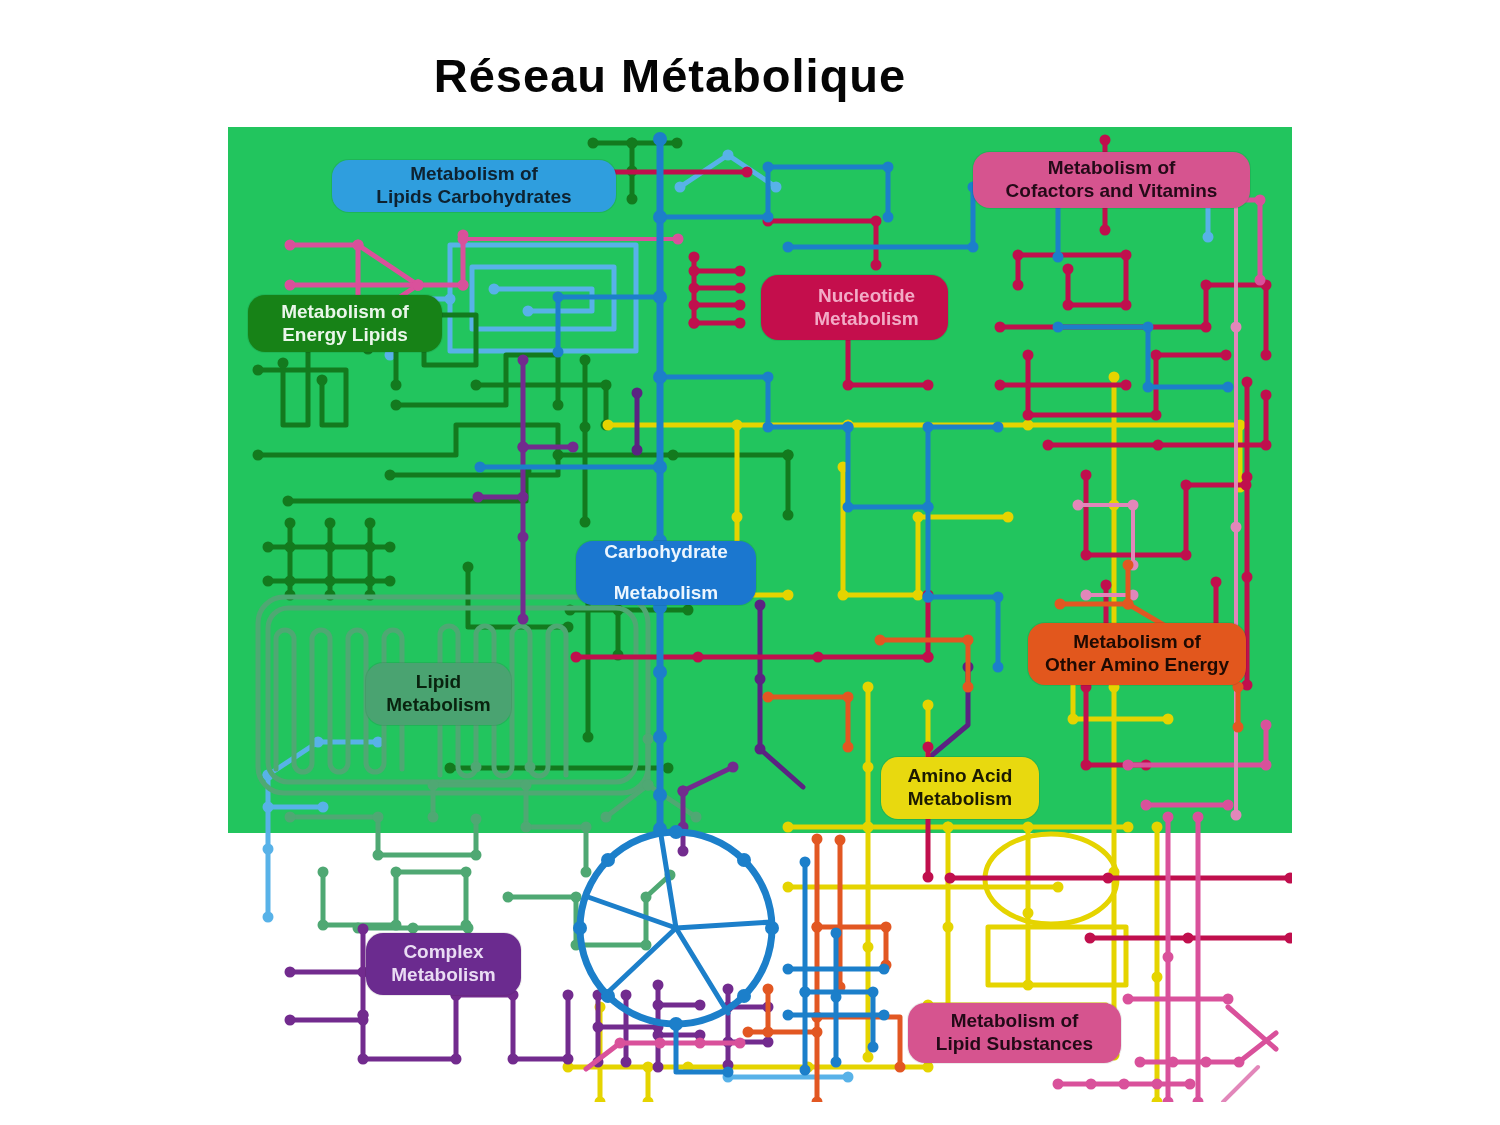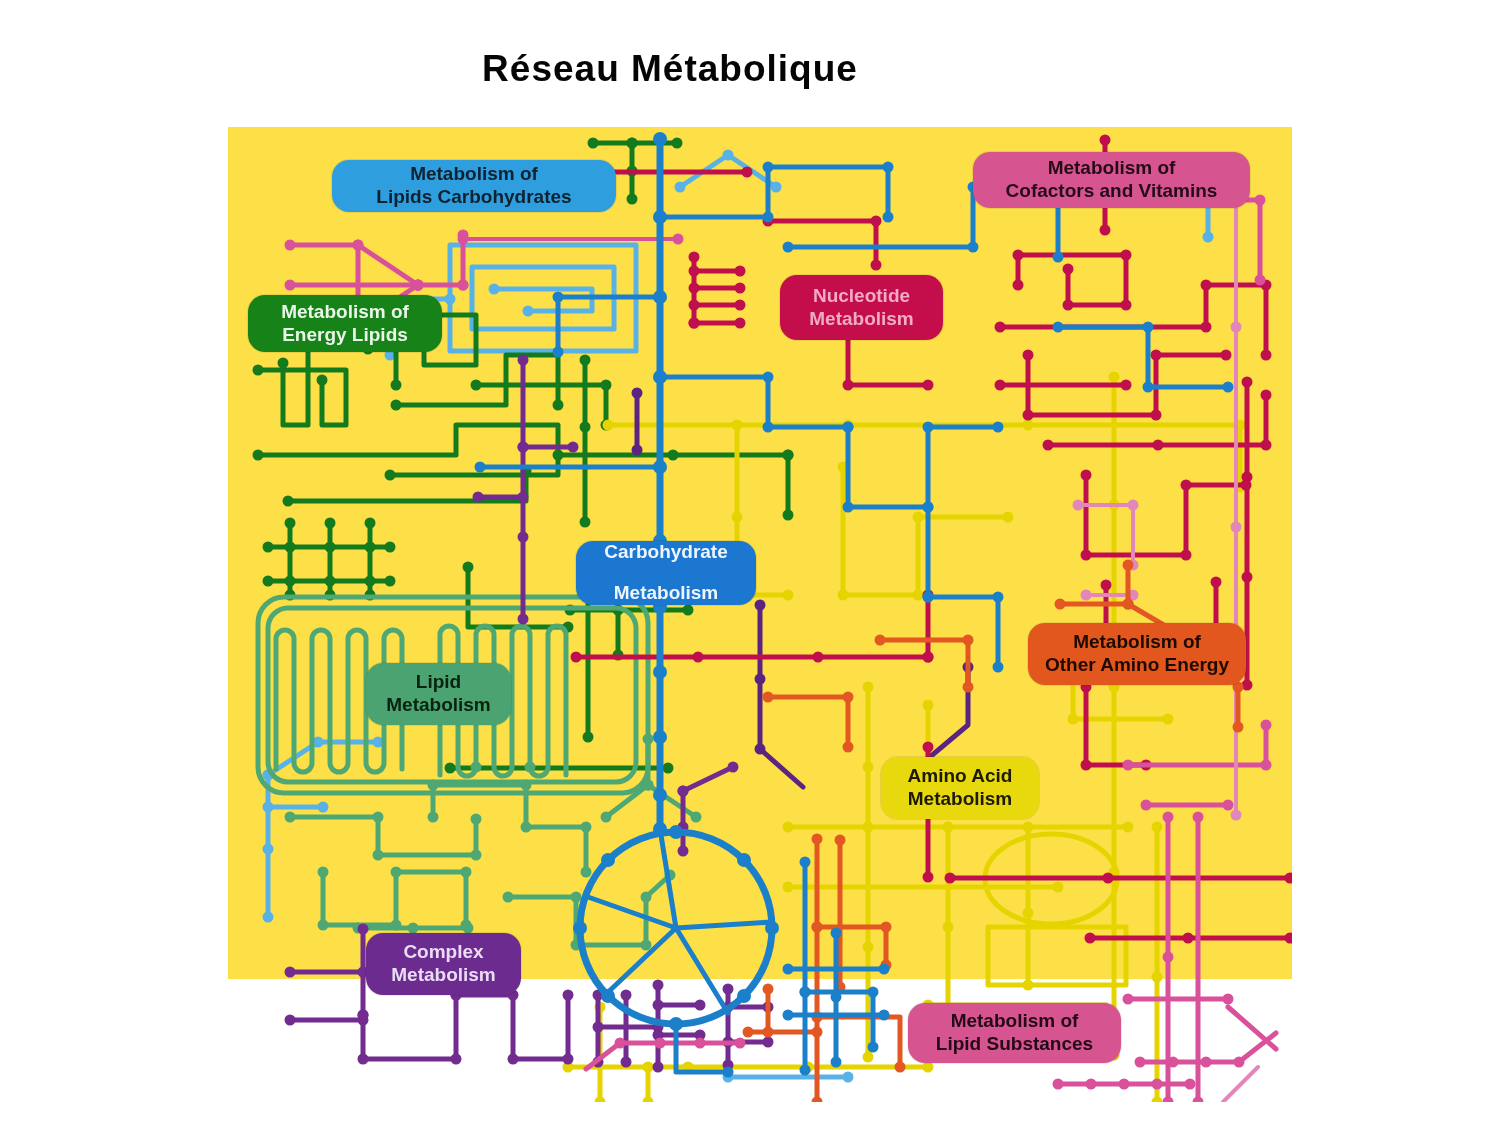--- a/index.html
+++ b/index.html
@@ -1,19 +1,19 @@
 <!DOCTYPE html>
 <html><head>
 <meta charset="utf-8">
 <style>
   html,body{margin:0;padding:0;background:#ffffff;}
   body{width:1500px;height:1125px;position:relative;font-family:"Liberation Sans",sans-serif;overflow:hidden;}
   .slide-title{position:absolute;left:0;top:48px;width:1340px;text-align:center;
-    font-size:37px;font-weight:700;color:#050505;letter-spacing:1px;}
-  .diagram{position:absolute;left:228px;top:127px;width:1064px;height:852px;background:#fde047;}
+    font-size:47px;font-weight:700;color:#050505;letter-spacing:1px;}
+  .diagram{position:absolute;left:228px;top:127px;width:1064px;height:706px;background:#22c55e;}
   .diagram svg{position:absolute;left:0;top:0;display:block;}
   svg polyline, svg path, svg circle.ring, svg ellipse.ring, svg rect.ring{fill:none;stroke-linecap:round;stroke-linejoin:round;}
   .label{position:absolute;display:flex;flex-direction:column;align-items:center;justify-content:center;
     border-radius:17px;font-weight:700;font-size:19px;line-height:1.2;text-align:center;
     box-shadow:0 0 0 1px rgba(0,0,0,0.08);}
   .label span{display:block;white-space:nowrap;}
 </style>
 </head>
 <body>
 
@@ -664,21 +664,21 @@
     <span>Lipids Carbohydrates</span>
   </div>
   <div class="label" style="left: 745px; top: 25px; width: 277px; height: 56px; background-color: rgb(214, 84, 143); color: rgb(37, 10, 24);">
     <span>Metabolism of</span>
     <span>Cofactors and Vitamins</span>
   </div>
   <div class="label" style="left: 20px; top: 168px; width: 194px; height: 57px; background-color: rgb(23, 130, 23); color: rgb(234, 246, 234);">
     <span>Metabolism of</span>
     <span>Energy Lipids</span>
   </div>
-  <div class="label" style="left: 552px; top: 148px; width: 163px; height: 65px; background-color: rgb(196, 14, 76); color: rgb(242, 171, 198);">
+  <div class="label" style="left: 533px; top: 148px; width: 163px; height: 65px; background-color: rgb(196, 14, 76); color: rgb(242, 171, 198); padding-left: 24px;">
     <span>Nucleotide</span>
     <span>Metabolism</span>
   </div>
   <div class="label" style="left: 348px; top: 414px; width: 180px; height: 64px; background-color: rgb(27, 119, 207); color: rgb(237, 246, 254); justify-content: space-between;">
     <span>Carbohydrate</span>
     <span>Metabolism</span>
   </div>
   <div class="label" style="left: 800px; top: 496px; width: 218px; height: 62px; background-color: rgb(226, 87, 29); color: rgb(31, 10, 2);">
     <span>Metabolism of</span>
     <span>Other Amino Energy</span>

